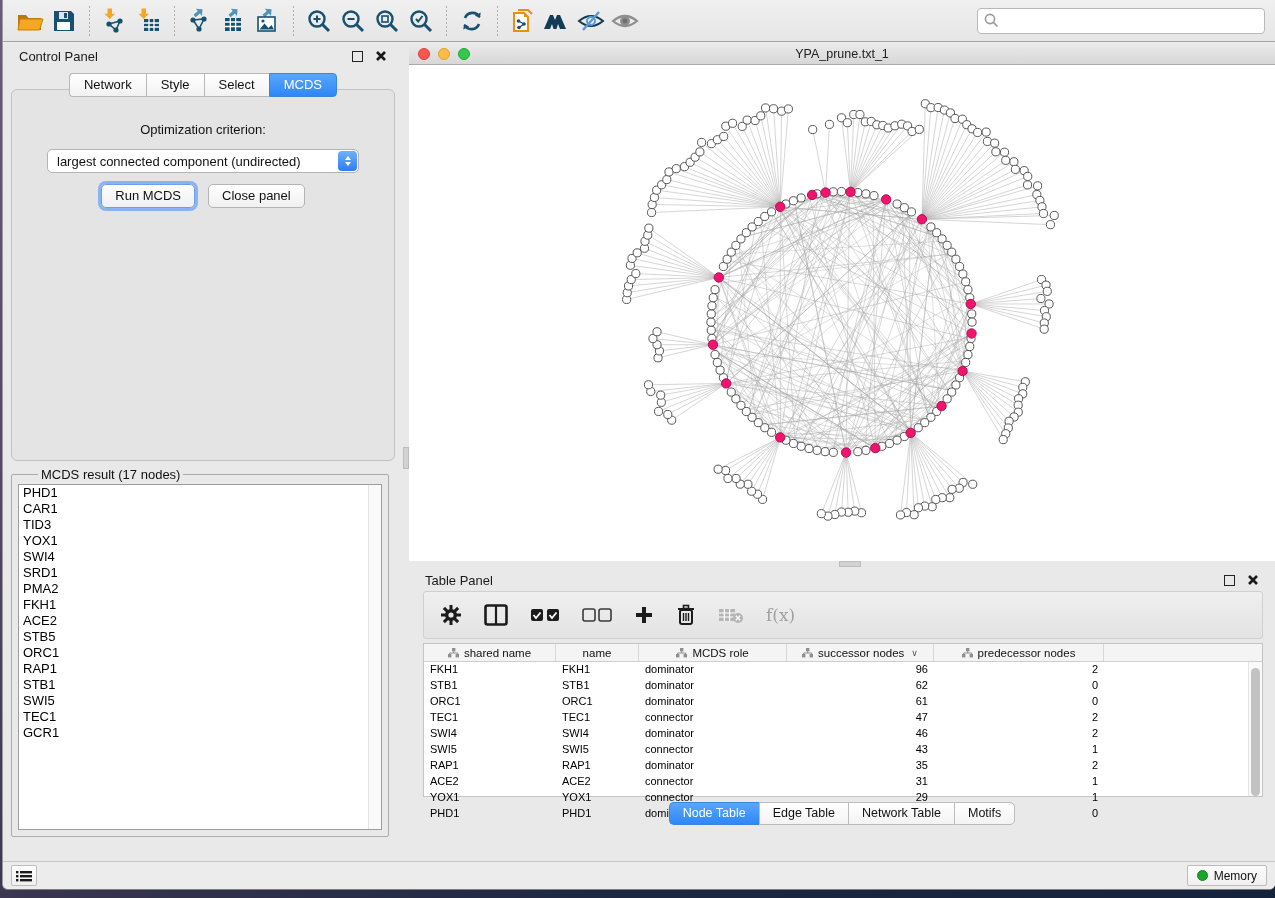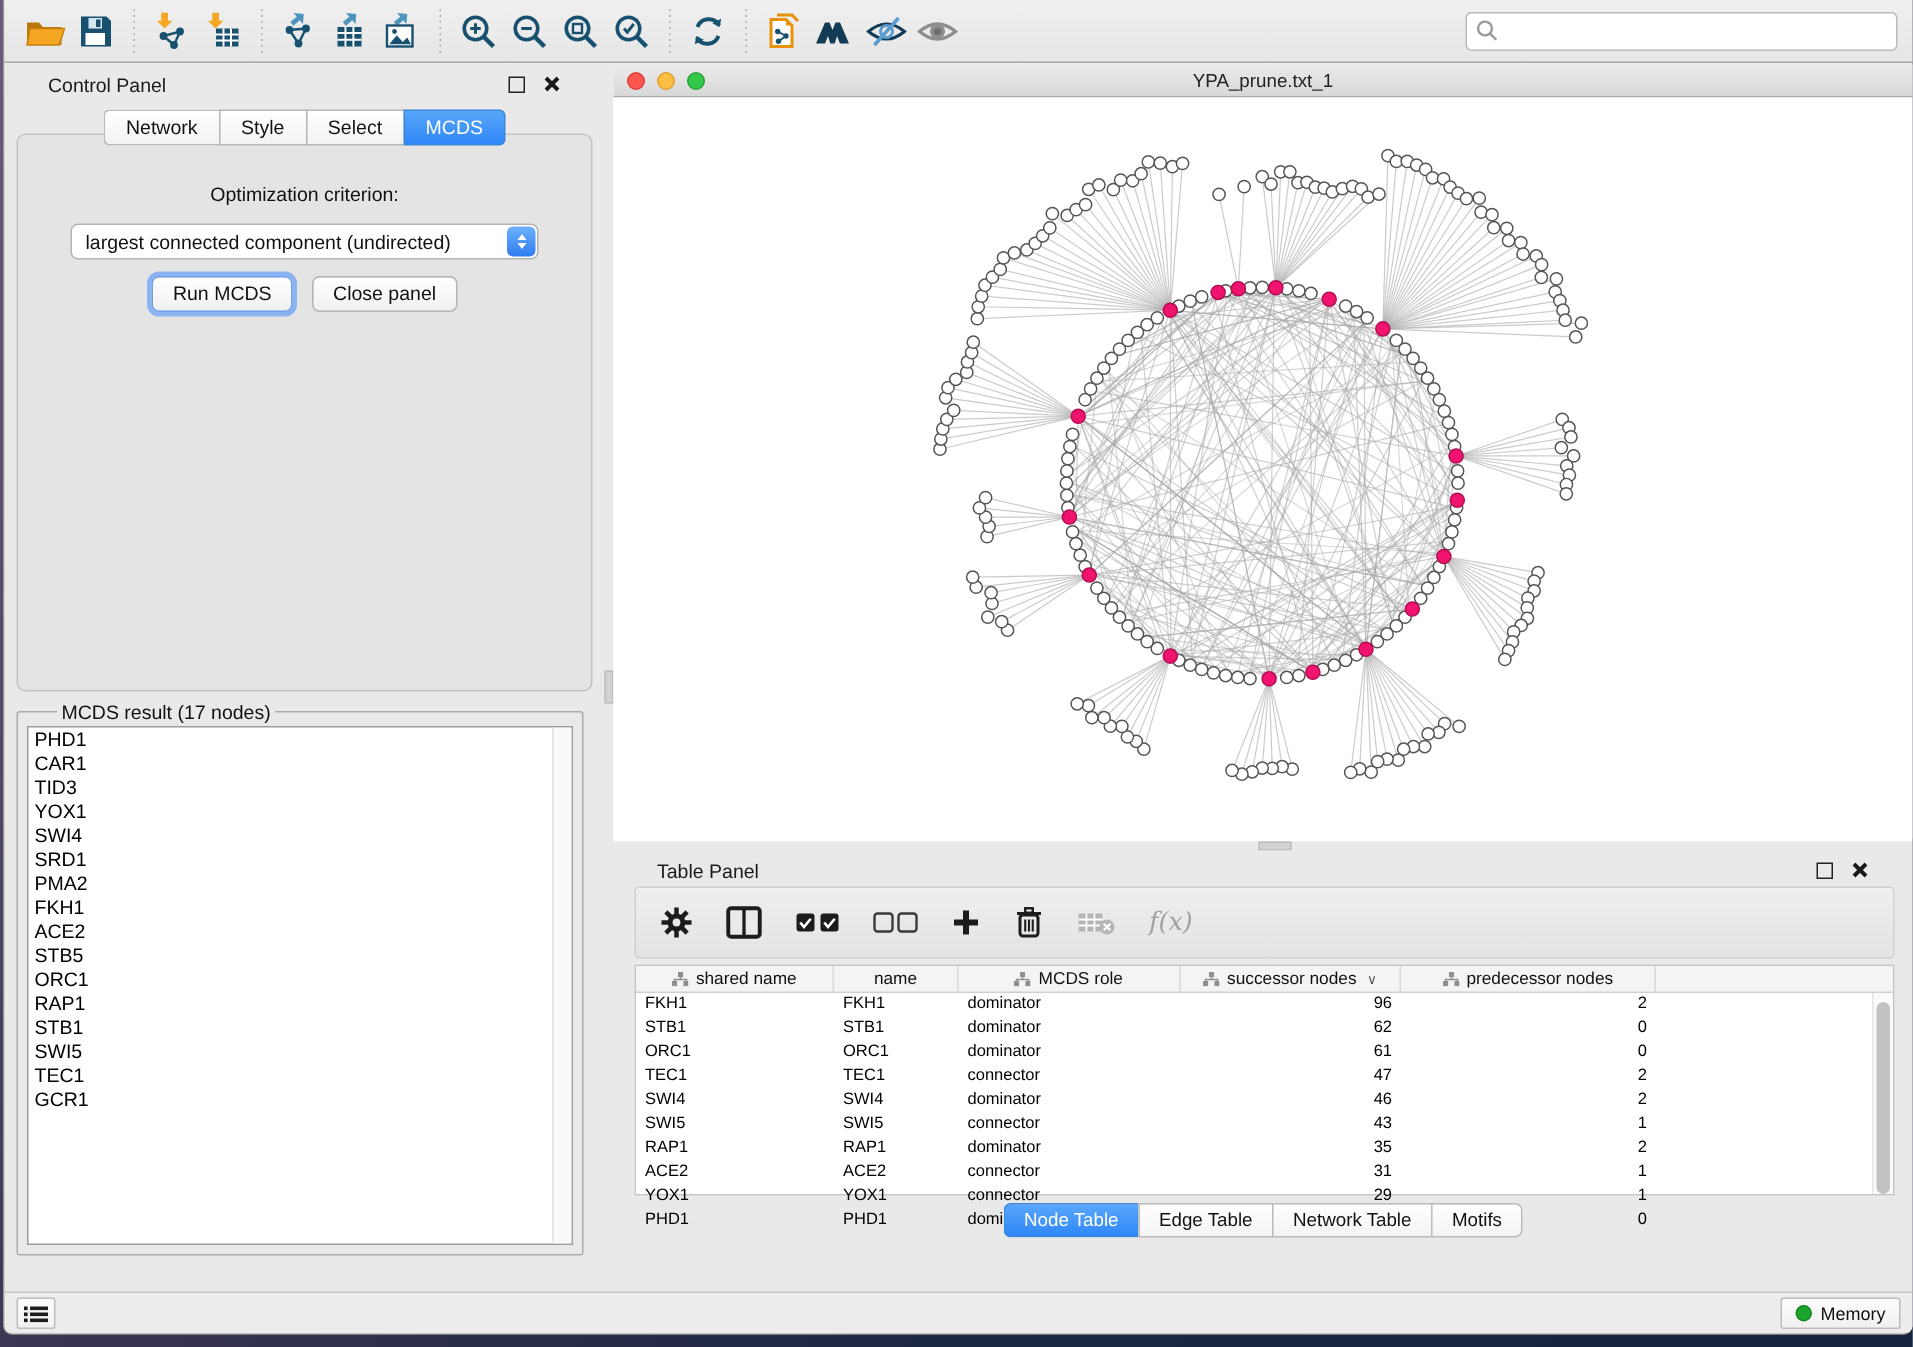--- a/index.html
+++ b/index.html
@@ -19,21 +19,21 @@
   .tb-sep { width:1px; height:30px; margin:0 8px;
     background-image:linear-gradient(#adadad 40%, transparent 40%); background-size:1px 4px; }
   .tb-spacer { flex:1; }
   .searchbox { width:288px; height:26px; background:#fff; border:1px solid #b9b9b9;
     border-radius:4px; display:flex; align-items:center; padding:0 6px; }
   .searchbox input { border:none; outline:none; flex:1; font-size:12px; margin-left:5px;
     font-family:"Liberation Sans",sans-serif; background:transparent; }
 
   
   .control-panel { position:absolute; left:0; top:43px; width:400px; bottom:28px; background:#e9e9e9; }
-  .panel-head { height:26px; display:flex; align-items:center; padding:0 29px; }
+  .panel-head { height:26px; display:flex; align-items:center; padding:0 16px; }
   .panel-title { font-size:13px; color:#1a1a1a; }
   .panel-btns { margin-left:auto; display:flex; align-items:center; gap:12px; }
   .float-btn { width:11px; height:11px; border:1.6px solid #222; background:transparent; cursor:pointer; }
   .close-btn { cursor:pointer; display:flex; }
   .ctl-tabs { display:flex; justify-content:center; position:relative; z-index:2; margin-top:4px; }
   .ctl-tab { font-size:13px; padding:3px 14px 4px; background:linear-gradient(#ffffff,#f2f2f2);
     border:1px solid #b8b8b8; border-right-width:0; color:#111; cursor:pointer; }
   .ctl-tab:first-child { border-radius:4px 0 0 4px; }
   .ctl-tab:last-child { border-radius:0 4px 4px 0; border-right-width:1px; }
   .ctl-tab.sel { background:linear-gradient(#59a7fb,#2f87f7); color:#fff; border-color:#3c86d8; }
@@ -76,21 +76,21 @@
   .hdivider { position:absolute; left:406px; right:0; top:561px; height:6px; background:#e9e9e9; }
   .hdivider .handle { position:absolute; left:430px; top:0; width:22px; height:6px; background:#d2d2d2; border:1px solid #bdbdbd; cursor:row-resize; }
 
   
   .table-panel { position:absolute; left:406px; right:0; top:567px; bottom:28px; background:#e9e9e9; }
   .tp-toolbar { position:absolute; left:14px; right:12px; top:24px; height:48px;
     background:linear-gradient(#efefef,#e3e3e3); border:1px solid #d0d0d0; border-radius:3px;
     display:flex; align-items:center; gap:22px; padding:0 16px; }
   .tp-icon { display:flex; align-items:center; justify-content:center; cursor:pointer; }
   .tp-icon.disabled { cursor:default; }
-  .fx { font-family:"DejaVu Serif", serif; font-style:italic; font-size:17px; color:#a0a0a0; }
+  .fx { font-family:"DejaVu Serif", serif; font-size:17px; color:#a0a0a0; }
   .ntable { position:absolute; left:14px; right:12px; top:76px; bottom:64px; background:#fff; border:1px solid #c4c4c4; }
   .ntable-head { display:flex; height:18px; background:#f4f4f4; border-bottom:1px solid #cfcfcf; }
   .th { display:flex; align-items:center; justify-content:center; gap:5px; font-size:11.5px; color:#111;
     border-right:1px solid #d8d8d8; cursor:pointer; position:relative; }
   .th .sort { font-size:9px; color:#555; margin-left:2px; }
   .tr { display:flex; height:16px; cursor:default; }
   .td { font-size:11px; color:#000; padding:1px 6px 0; white-space:nowrap; overflow:hidden; }
   .td.num { text-align:right; }
   .vscroll { position:absolute; right:0; top:18px; bottom:0; width:14px; background:#fafafa; border-left:1px solid #e4e4e4; }
   .vscroll .thumb { position:absolute; left:2px; right:2px; top:6px; height:128px; background:#c2c2c2; border-radius:5px; cursor:pointer; }

